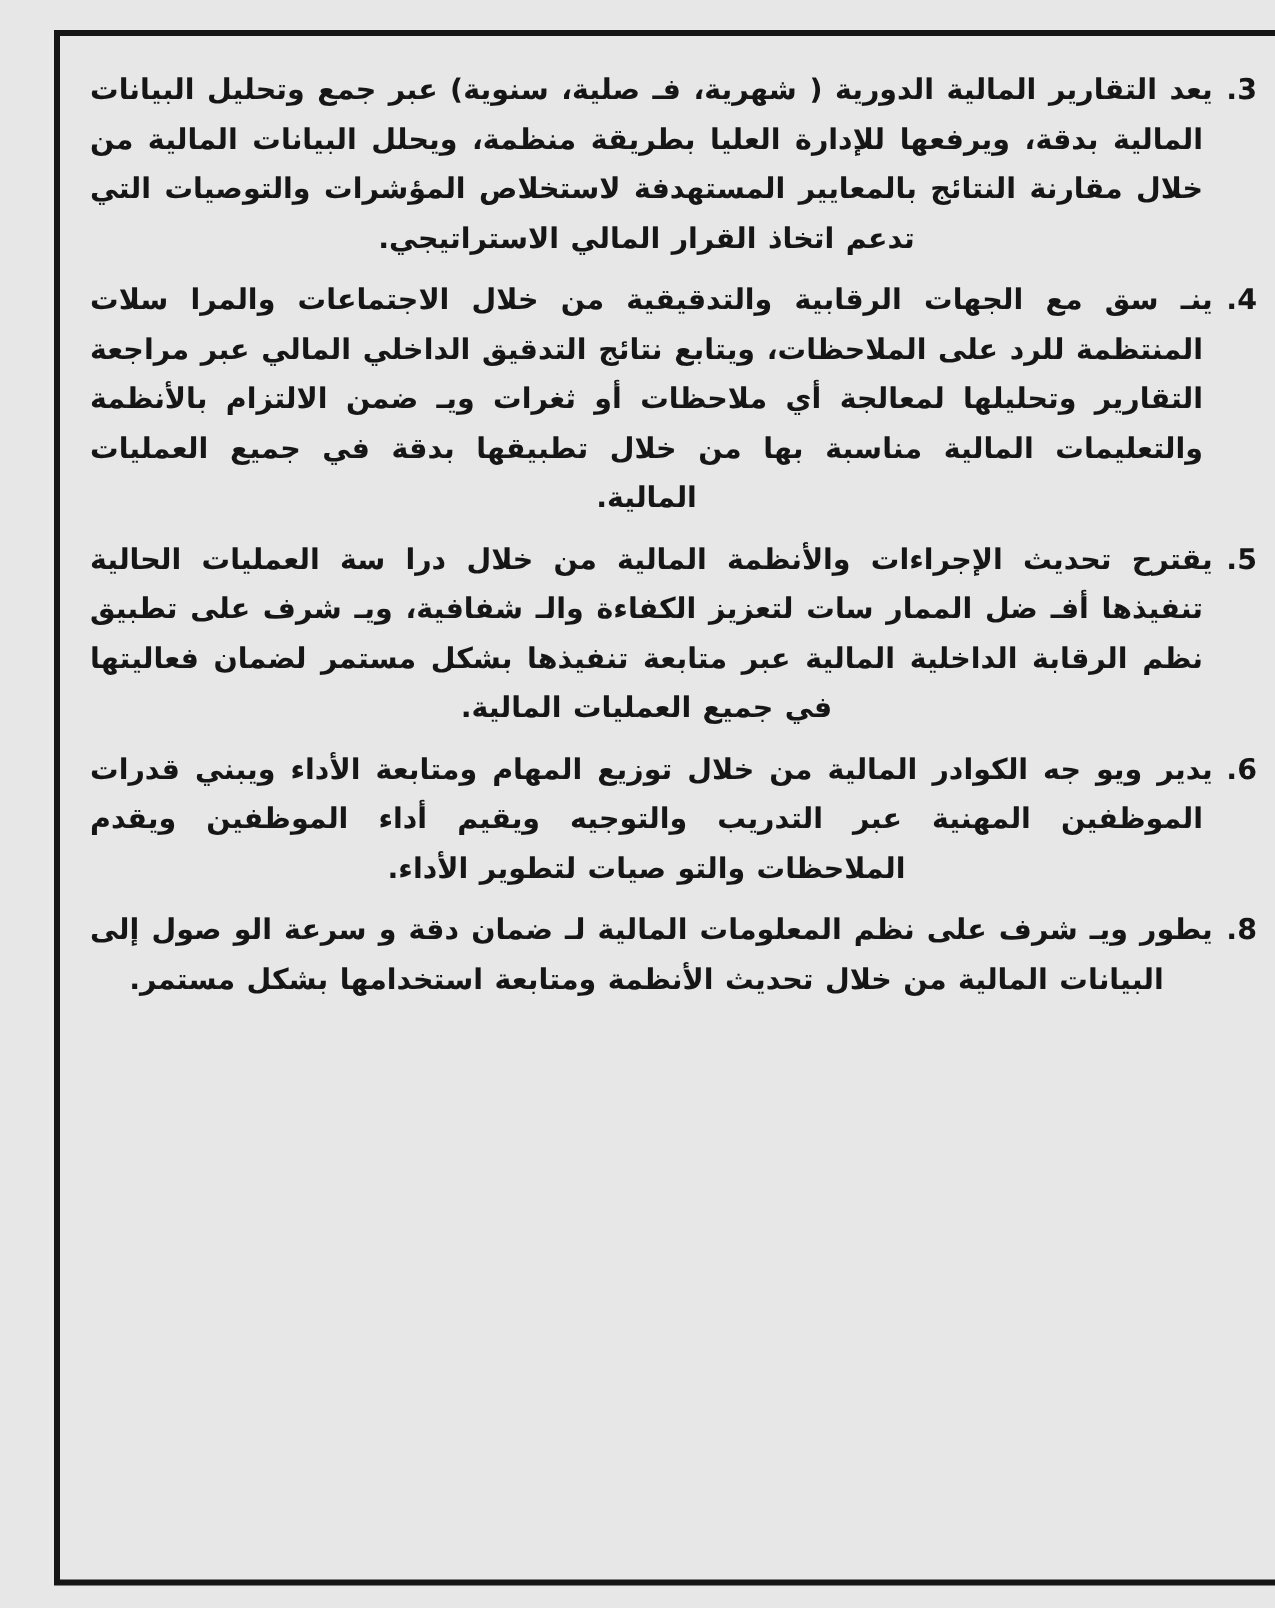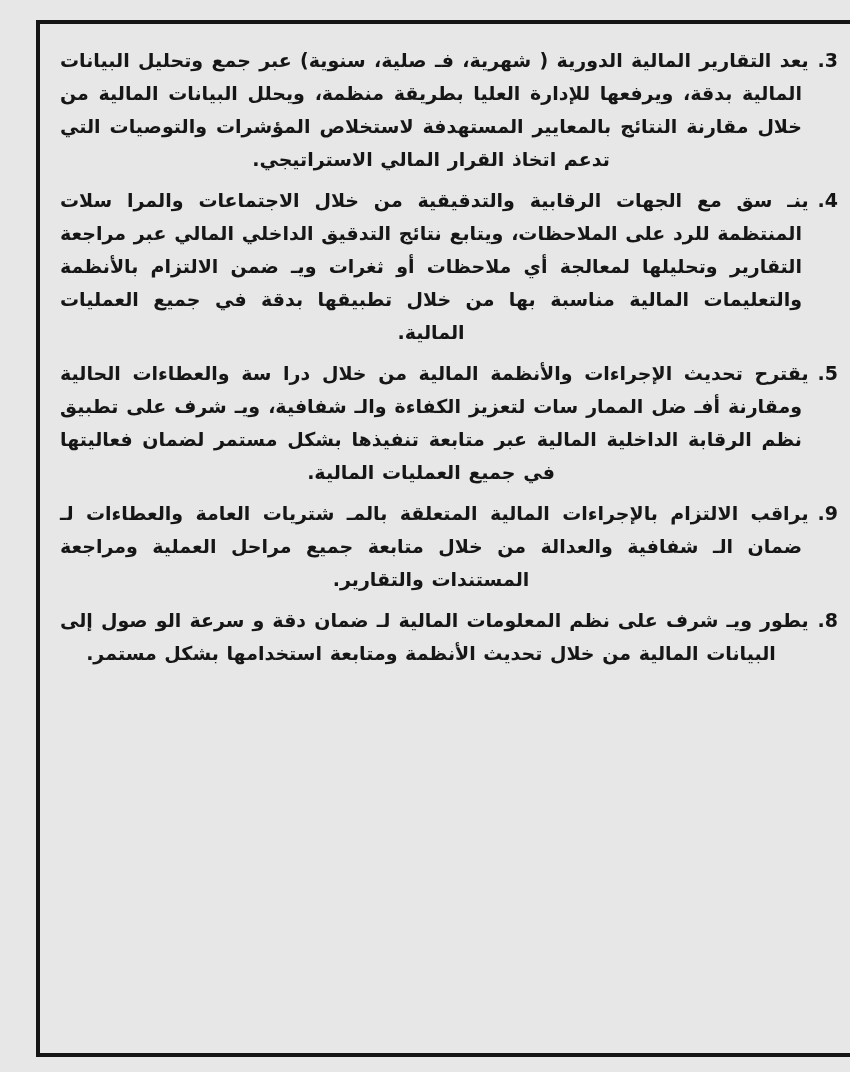--- a/index.html
+++ b/index.html
@@ -50,29 +50,29 @@
 
     <div class="item">
       <span class="num">3.</span><span class="txt">يعد التقارير المالية الدورية ( شهرية، فـ صلية،  سنوية) عبر جمع وتحليل البيانات المالية بدقة، ويرفعها للإدارة العليا بطريقة منظمة، ويحلل البيانات المالية من خلال مقارنة النتائج بالمعايير المستهدفة لاستخلاص المؤشرات والتوصيات التي تدعم اتخاذ القرار المالي الاستراتيجي.</span>
     </div>
 
     <div class="item">
       <span class="num">4.</span><span class="txt">ينـ سق مع الجهات الرقابية والتدقيقية من خلال الاجتماعات والمرا سلات المنتظمة للرد على الملاحظات، ويتابع نتائج التدقيق الداخلي المالي عبر مراجعة التقارير وتحليلها لمعالجة أي ملاحظات أو ثغرات ويـ ضمن الالتزام بالأنظمة والتعليمات المالية مناسبة بها من خلال تطبيقها بدقة في جميع العمليات المالية.</span>
     </div>
 
     <div class="item">
-      <span class="num">5.</span><span class="txt">يقترح تحديث الإجراءات والأنظمة المالية من خلال درا سة والعطاءات الحالية ومقارنة أفـ ضل الممار سات لتعزيز الكفاءة والـ شفافية، ويـ شرف على تطبيق نظم الرقابة الداخلية المالية عبر متابعة تنفيذها بشكل مستمر لضمان فعاليتها في جميع العمليات المالية.</span>
+      <span class="num">5.</span><span class="txt">يقترح تحديث الإجراءات والأنظمة المالية من خلال درا سة العمليات الحالية تنفيذها أفـ ضل الممار سات لتعزيز الكفاءة والـ شفافية، ويـ شرف على تطبيق نظم الرقابة الداخلية المالية عبر متابعة تنفيذها بشكل مستمر لضمان فعاليتها في جميع العمليات المالية.</span>
+    </div>
+
+    <div class="item">
+      <span class="num">6.</span><span class="txt">يدير ويو جه الكوادر المالية من خلال توزيع المهام ومتابعة الأداء ويبني قدرات الموظفين المهنية عبر التدريب والتوجيه ويقيم أداء الموظفين ويقدم الملاحظات والتو صيات لتطوير الأداء.</span>
     </div>
 
 
 
-
-    <div class="item">
-      <span class="num">9.</span><span class="txt">يراقب الالتزام بالإجراءات المالية المتعلقة بالمـ شتريات العامة والعطاءات لـ ضمان الـ شفافية والعدالة من خلال متابعة جميع مراحل العملية ومراجعة المستندات والتقارير.</span>
-    </div>
 
 
     <div class="item">
       <span class="num">8.</span><span class="txt">يطور ويـ شرف على نظم المعلومات المالية لـ ضمان دقة و سرعة الو صول إلى البيانات المالية من خلال تحديث الأنظمة ومتابعة استخدامها بشكل مستمر.</span>
     </div>
 
   </div>
 </div>
 
 </body></html>

